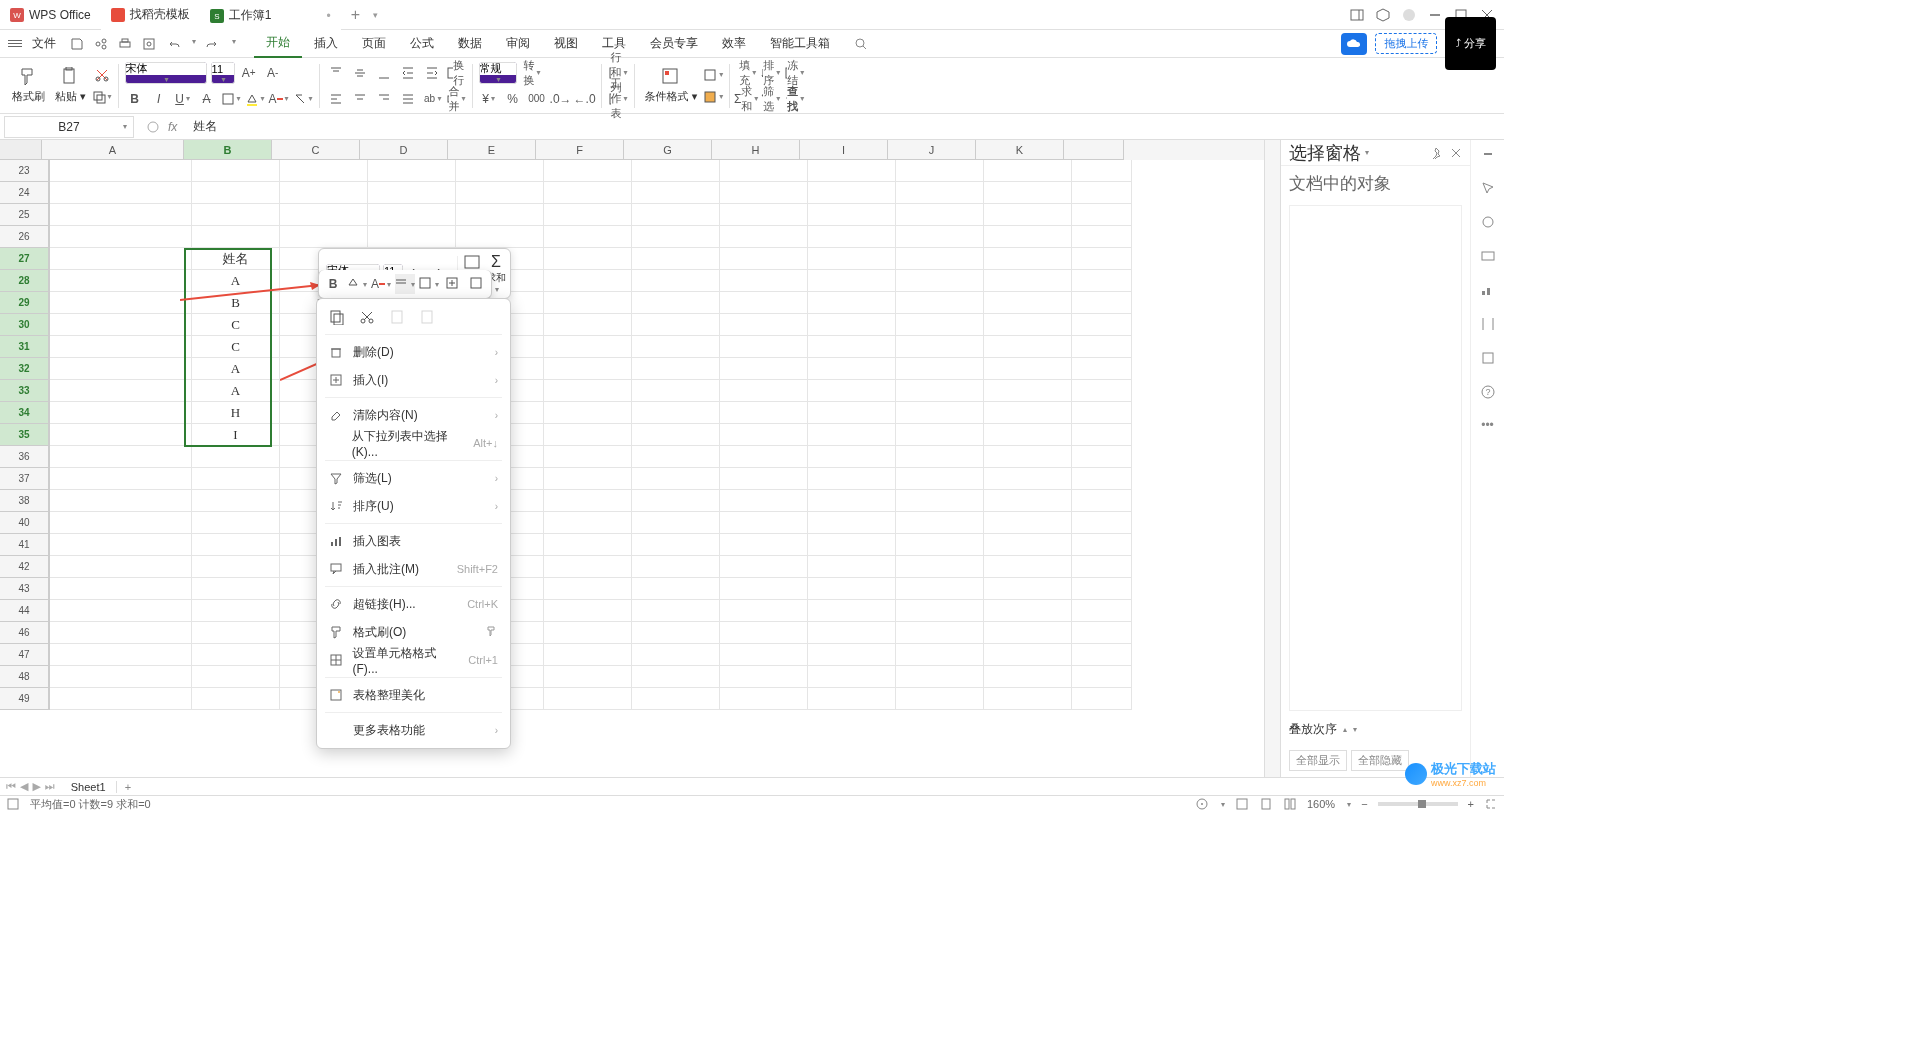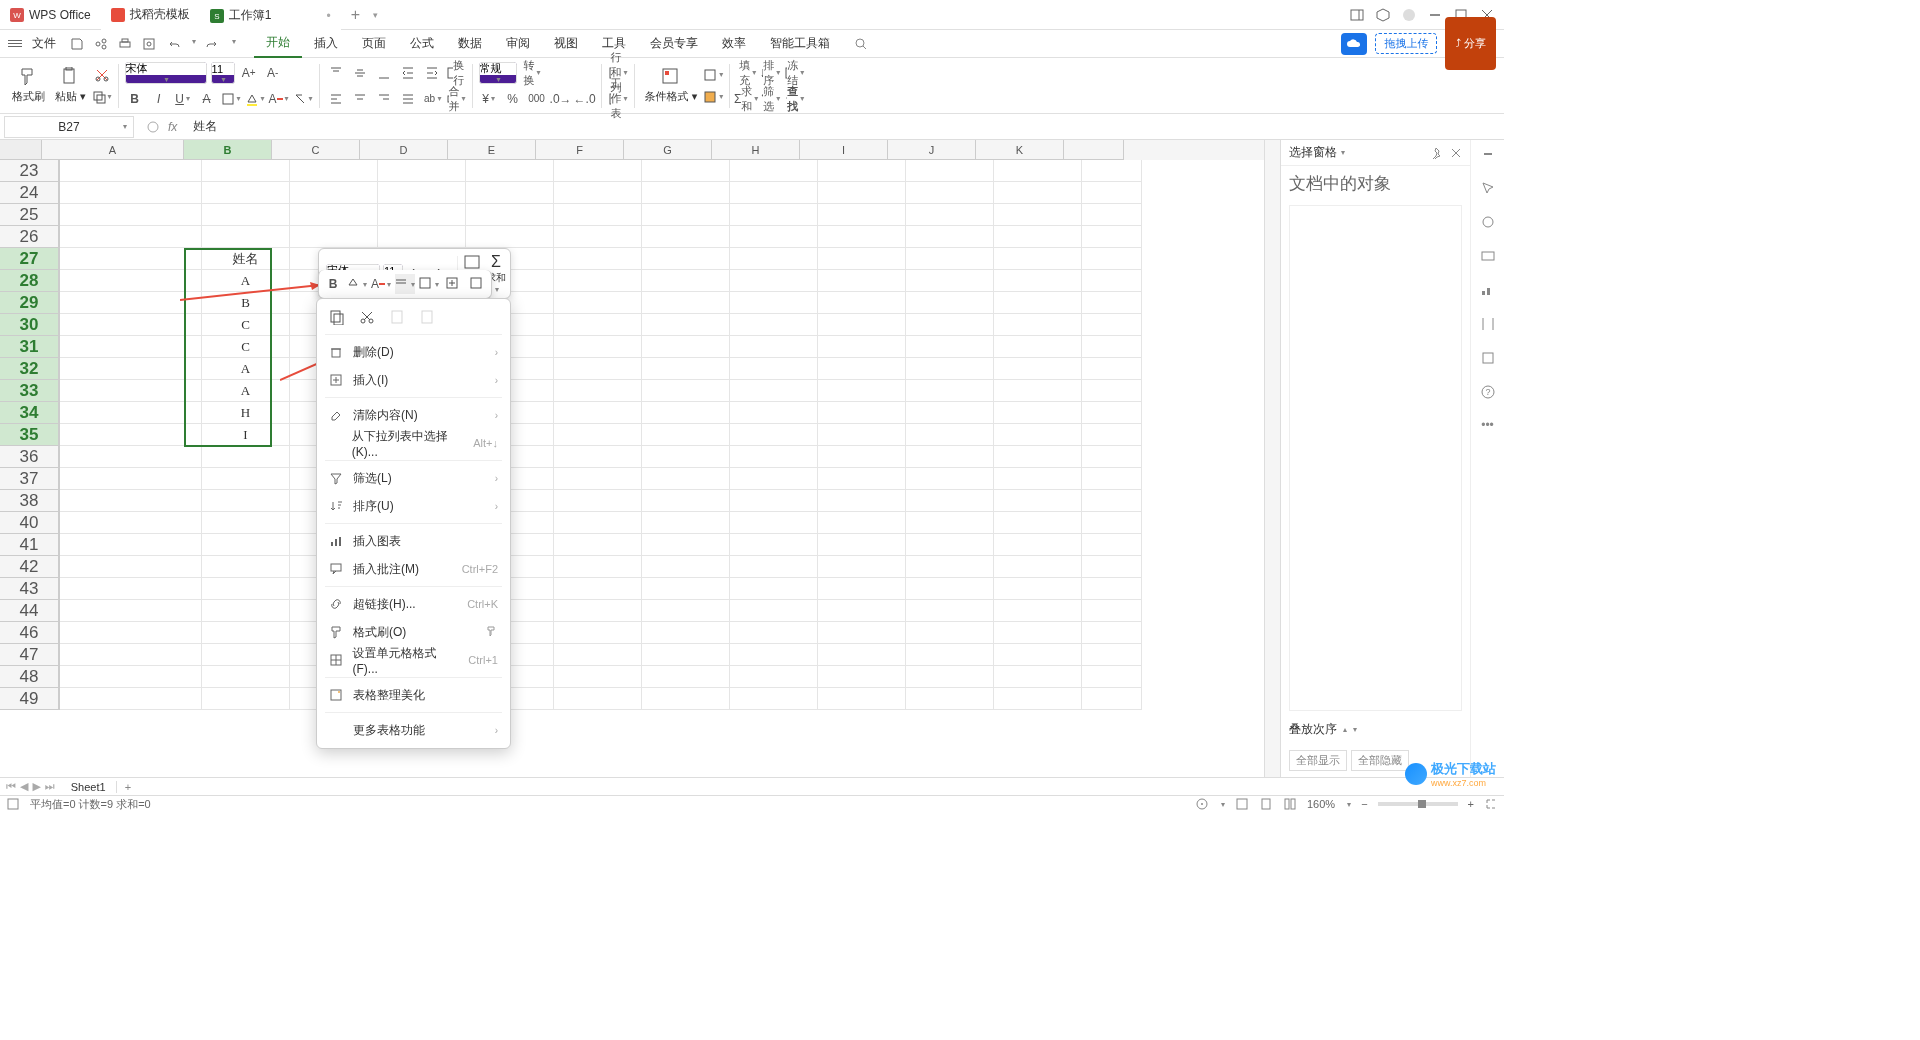--- a/index.html
+++ b/index.html
@@ -19,21 +19,21 @@
 .hamburger div{height:1px;background:#666;}
 .file-text{margin-left:4px;}
 .menu-icons{display:flex;gap:10px;margin-left:8px;color:#666;}
 .menu-icons svg{width:14px;height:14px;}
 .menu-tabs{display:flex;gap:0;margin-left:14px;}
 .menu-tab{padding:0 12px;height:28px;display:flex;align-items:center;color:#333;}
 .menu-tab.active{color:#2e7d32;border-bottom:2px solid #2e7d32;}
 .menu-right{margin-left:auto;display:flex;align-items:center;gap:8px;}
 .cloud-btn{background:#1a73e8;color:#fff;width:26px;height:22px;border-radius:4px;display:flex;align-items:center;justify-content:center;}
 .upload-btn{border:1px dashed #1a73e8;color:#1a73e8;padding:2px 8px;border-radius:4px;font-size:11px;}
-.share-btn{background:#c2410c;color:#fff;padding:19px 10px;border-radius:4px;font-size:11px;}
+.share-btn{background:#000000;color:#fff;padding:19px 10px;border-radius:4px;font-size:11px;}
 .ribbon{height:56px;display:flex;align-items:center;padding:2px 8px;border-bottom:1px solid #e0e0e0;gap:2px;}
 .rgroup{display:flex;flex-direction:column;align-items:center;justify-content:center;height:50px;padding:0 4px;}
 .rgroup.big svg{width:20px;height:20px;}
 .rgroup-label{font-size:11px;color:#333;margin-top:2px;}
 .rdiv{width:1px;height:44px;background:#e0e0e0;margin:0 4px;}
 .rrow{display:flex;align-items:center;gap:4px;height:24px;}
 .rcol{display:flex;flex-direction:column;gap:2px;}
 .dropdown{display:flex;align-items:center;border:1px solid #ddd;border-radius:3px;height:22px;padding:0 0;background:#4c1d95;flex-direction:column;}
 .dropdown input{border:none;outline:none;font-size:11px;width:60px;}
 .caret{font-size:8px;color:#888;margin-left:2px;}
@@ -43,42 +43,42 @@
 .name-box{width:130px;border:1px solid #ddd;margin:2px 4px;height:22px;display:flex;align-items:center;justify-content:center;position:relative;}
 .name-box .caret{position:absolute;right:6px;}
 .fx-area{display:flex;align-items:center;gap:8px;padding:0 8px;color:#888;}
 .formula-input{flex:1;padding:0 8px;}
 .main{display:flex;height:calc(812px - 30px - 28px - 56px - 26px - 18px - 17px);position:relative;}
 .sheet-area{flex:1;position:relative;overflow:hidden;}
 .col-headers{display:flex;height:20px;background:#f5f5f5;}
 .corner{width:42px;border-right:1px solid #ccc;border-bottom:1px solid #ccc;background:#eee;}
 .col-h{border-right:1px solid #ccc;border-bottom:1px solid #ccc;display:flex;align-items:center;justify-content:center;color:#555;font-size:11px;}
 .col-h.sel{background:#d0e8d0;color:#2e7d32;font-weight:bold;}
-.row-h{width:60px;border-right:2px solid #ccc;border-bottom:1px solid #ccc;display:flex;align-items:center;justify-content:center;background:#f5f5f5;color:#555;font-size:17px;height:22px;}
+.row-h{width:50px;border-right:2px solid #ccc;border-bottom:1px solid #ccc;display:flex;align-items:center;justify-content:center;background:#f5f5f5;color:#555;font-size:10px;height:22px;}
 .row-h.sel{background:#d0e8d0;color:#2e7d32;font-weight:bold;}
 .grid{position:relative;}
 .grid-row{display:flex;height:22px;}
 .cell{border-right:1px solid #e5e5e5;border-bottom:1px solid #e5e5e5;display:flex;align-items:center;justify-content:center;font-size:13px;font-family:"SimSun",serif;}
 .selection{position:absolute;border:2px solid #2e7d32;pointer-events:none;}
 .colA{width:142px;}
 .colB{width:88px;}
 .colC{width:88px;}
 .colD{width:88px;}
 .colE{width:88px;}
 .colF{width:88px;}
 .colG{width:88px;}
 .colH{width:88px;}
 .colI{width:88px;}
 .colJ{width:88px;}
 .colK{width:88px;}
 .colL{width:60px;}
 .vscroll{width:16px;background:#f5f5f5;border-left:1px solid #ddd;}
 .right-panel{width:190px;border-left:1px solid #ddd;display:flex;flex-direction:column;}
 .rp-header{height:26px;display:flex;align-items:center;padding:0 8px;border-bottom:1px solid #eee;}
-.rp-title{font-size:12px;}
+.rp-title{font-size:18px;}
 .rp-pin{margin-left:auto;display:flex;gap:8px;color:#888;}
 .rp-sub{padding:6px 8px;font-size:17px;color:#666;}
 .rp-body{flex:1;margin:4px 8px;border:1px solid #eee;}
 .rp-footer{padding:6px 8px;display:flex;align-items:center;gap:4px;}
 .rp-btns{display:flex;gap:4px;}
 .rp-btn{border:1px solid #ddd;padding:2px 6px;font-size:11px;color:#888;}
 .right-toolbar{width:34px;border-left:1px solid #eee;display:flex;flex-direction:column;align-items:center;padding-top:6px;gap:18px;color:#888;}
 .sheet-tabs{height:18px;display:flex;align-items:center;border-top:1px solid #ddd;font-size:11px;}
 .st-nav{display:flex;gap:4px;padding:0 6px;color:#aaa;}
 .st-tab{padding:0 10px;border-right:1px solid #ddd;}
@@ -1058,21 +1058,21 @@
             <rect x="10" y="3" width="2" height="9" fill="#666"></rect>
           </svg>
           <span>插入图表</span>
         </div>
       <div class="cm-row">
           <svg width="14" height="14">
             <rect x="2" y="2" width="10" height="7" fill="none" stroke="#666"></rect>
             <path d="M5 9l-1 3 3-3" fill="none" stroke="#666"></path>
           </svg>
           <span>插入批注(M)</span>
-          <span class="cm-short">Ctrl+F2</span>
+          <span class="cm-short">Shift+F2</span>
         </div>
       <div class="cm-sep"></div>
       <div class="cm-row">
           <svg width="14" height="14">
             <path d="M5 9a3 3 0 010-4l2-2a3 3 0 014 4M9 5a3 3 0 010 4l-2 2a3 3 0 01-4-4" fill="none" stroke="#666"></path>
           </svg>
           <span>超链接(H)...</span>
           <span class="cm-short">Ctrl+K</span>
         </div>
       <div class="cm-row">

